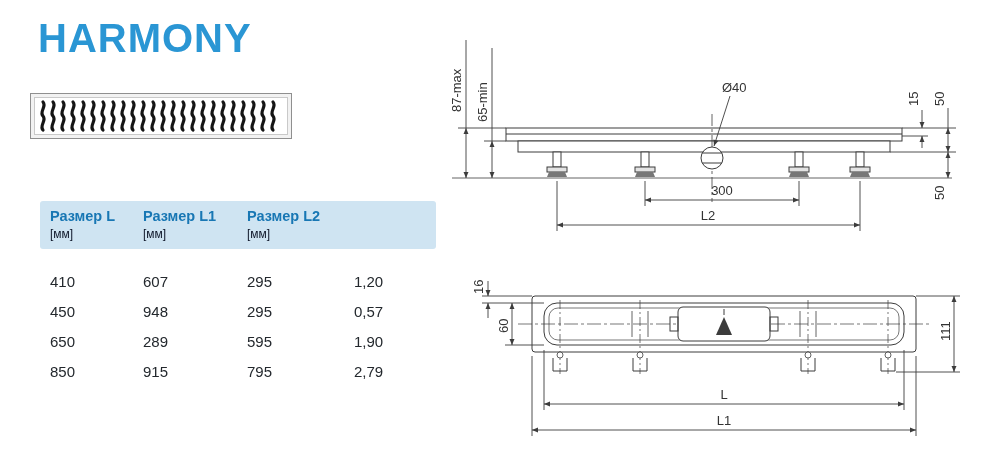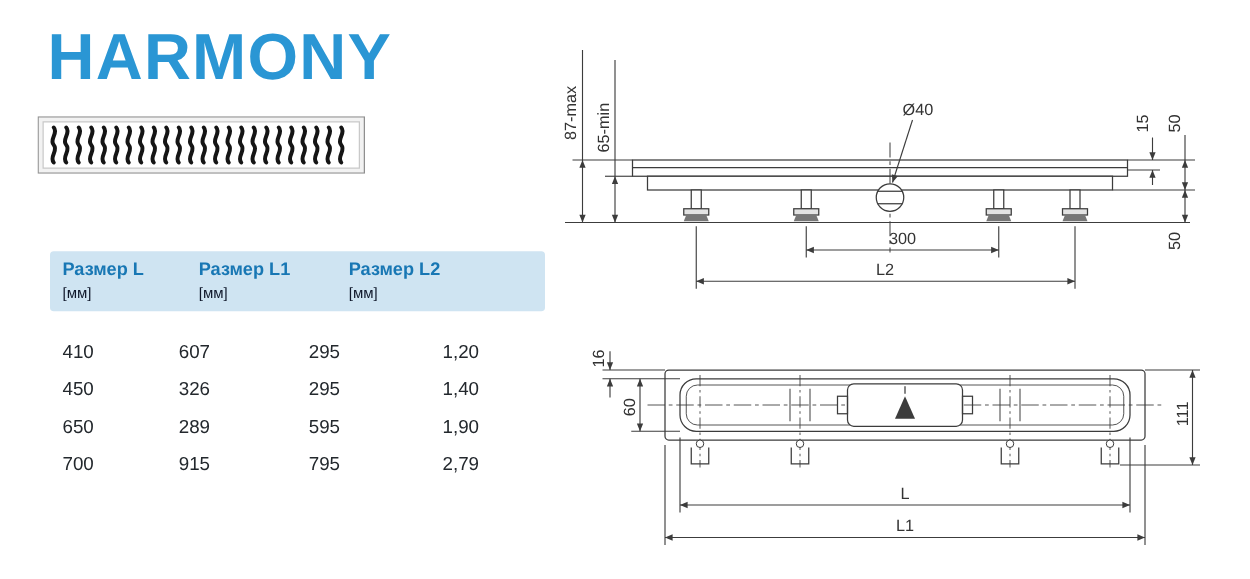--- a/index.html
+++ b/index.html
@@ -1,22 +1,22 @@
 <!DOCTYPE html>
 <html><head>
 <meta charset="utf-8">
 <style>
   *{box-sizing:border-box;}
   html,body{margin:0;padding:0;}
   body{width:1000px;height:463px;overflow:hidden;background:#fff;font-family:"Liberation Sans",sans-serif;}
   .page{position:relative;width:1000px;height:463px;background:#fff;}
-  .title{position:absolute;left:38px;top:16px;margin:0;font-size:52px;font-weight:bold;letter-spacing:1px;color:#2a96d4;}
+  .title{position:absolute;left:38px;top:16px;margin:0;font-size:40px;font-weight:bold;letter-spacing:1px;color:#2a96d4;}
   .grate{position:absolute;left:30px;top:93px;}
   .spec-table{position:absolute;left:40px;top:201px;width:396px;font-size:15px;color:#23282d;}
-  .thead{display:grid;grid-template-columns:93px 104px 107px 92px;background:#cfe4f2;border-radius:3px;padding:7px 0 8px 0;gap:16px;}
+  .thead{display:grid;grid-template-columns:93px 104px 107px 92px;background:#cfe4f2;border-radius:3px;padding:7px 0 8px 0;}
   .th{padding-left:10px;}
   .th-label{color:#1877b4;font-weight:bold;font-size:14.5px;}
   .th-unit{color:#0f172a;font-size:12px;margin-top:3px;}
   .tbody{margin-top:17px;}
   .trow{display:grid;grid-template-columns:93px 104px 107px 92px;height:30px;align-items:center;}
   .td{padding-left:10px;}
   .drawings{position:absolute;left:440px;top:0;}
   text{font-family:"Liberation Sans",sans-serif;}
 </style>
 </head>
@@ -77,32 +77,32 @@
     </div>
     <div class="tbody">
       <div class="trow">
         <div class="td">410</div>
         <div class="td">607</div>
         <div class="td">295</div>
         <div class="td">1,20</div>
       </div>
       <div class="trow">
         <div class="td">450</div>
-        <div class="td">326</div>
+        <div class="td">948</div>
         <div class="td">295</div>
-        <div class="td">1,40</div>
+        <div class="td">0,57</div>
       </div>
       <div class="trow">
         <div class="td">650</div>
         <div class="td">289</div>
         <div class="td">595</div>
         <div class="td">1,90</div>
       </div>
       <div class="trow">
-        <div class="td">700</div>
+        <div class="td">850</div>
         <div class="td">915</div>
         <div class="td">795</div>
         <div class="td">2,79</div>
       </div>
     </div>
   </div>
 
   <svg class="drawings" width="560" height="463" viewBox="440 0 560 463">
     <defs>
       <marker id="arr" viewBox="0 0 10 10" refX="9" refY="5" markerWidth="8" markerHeight="8" orient="auto-start-reverse">

